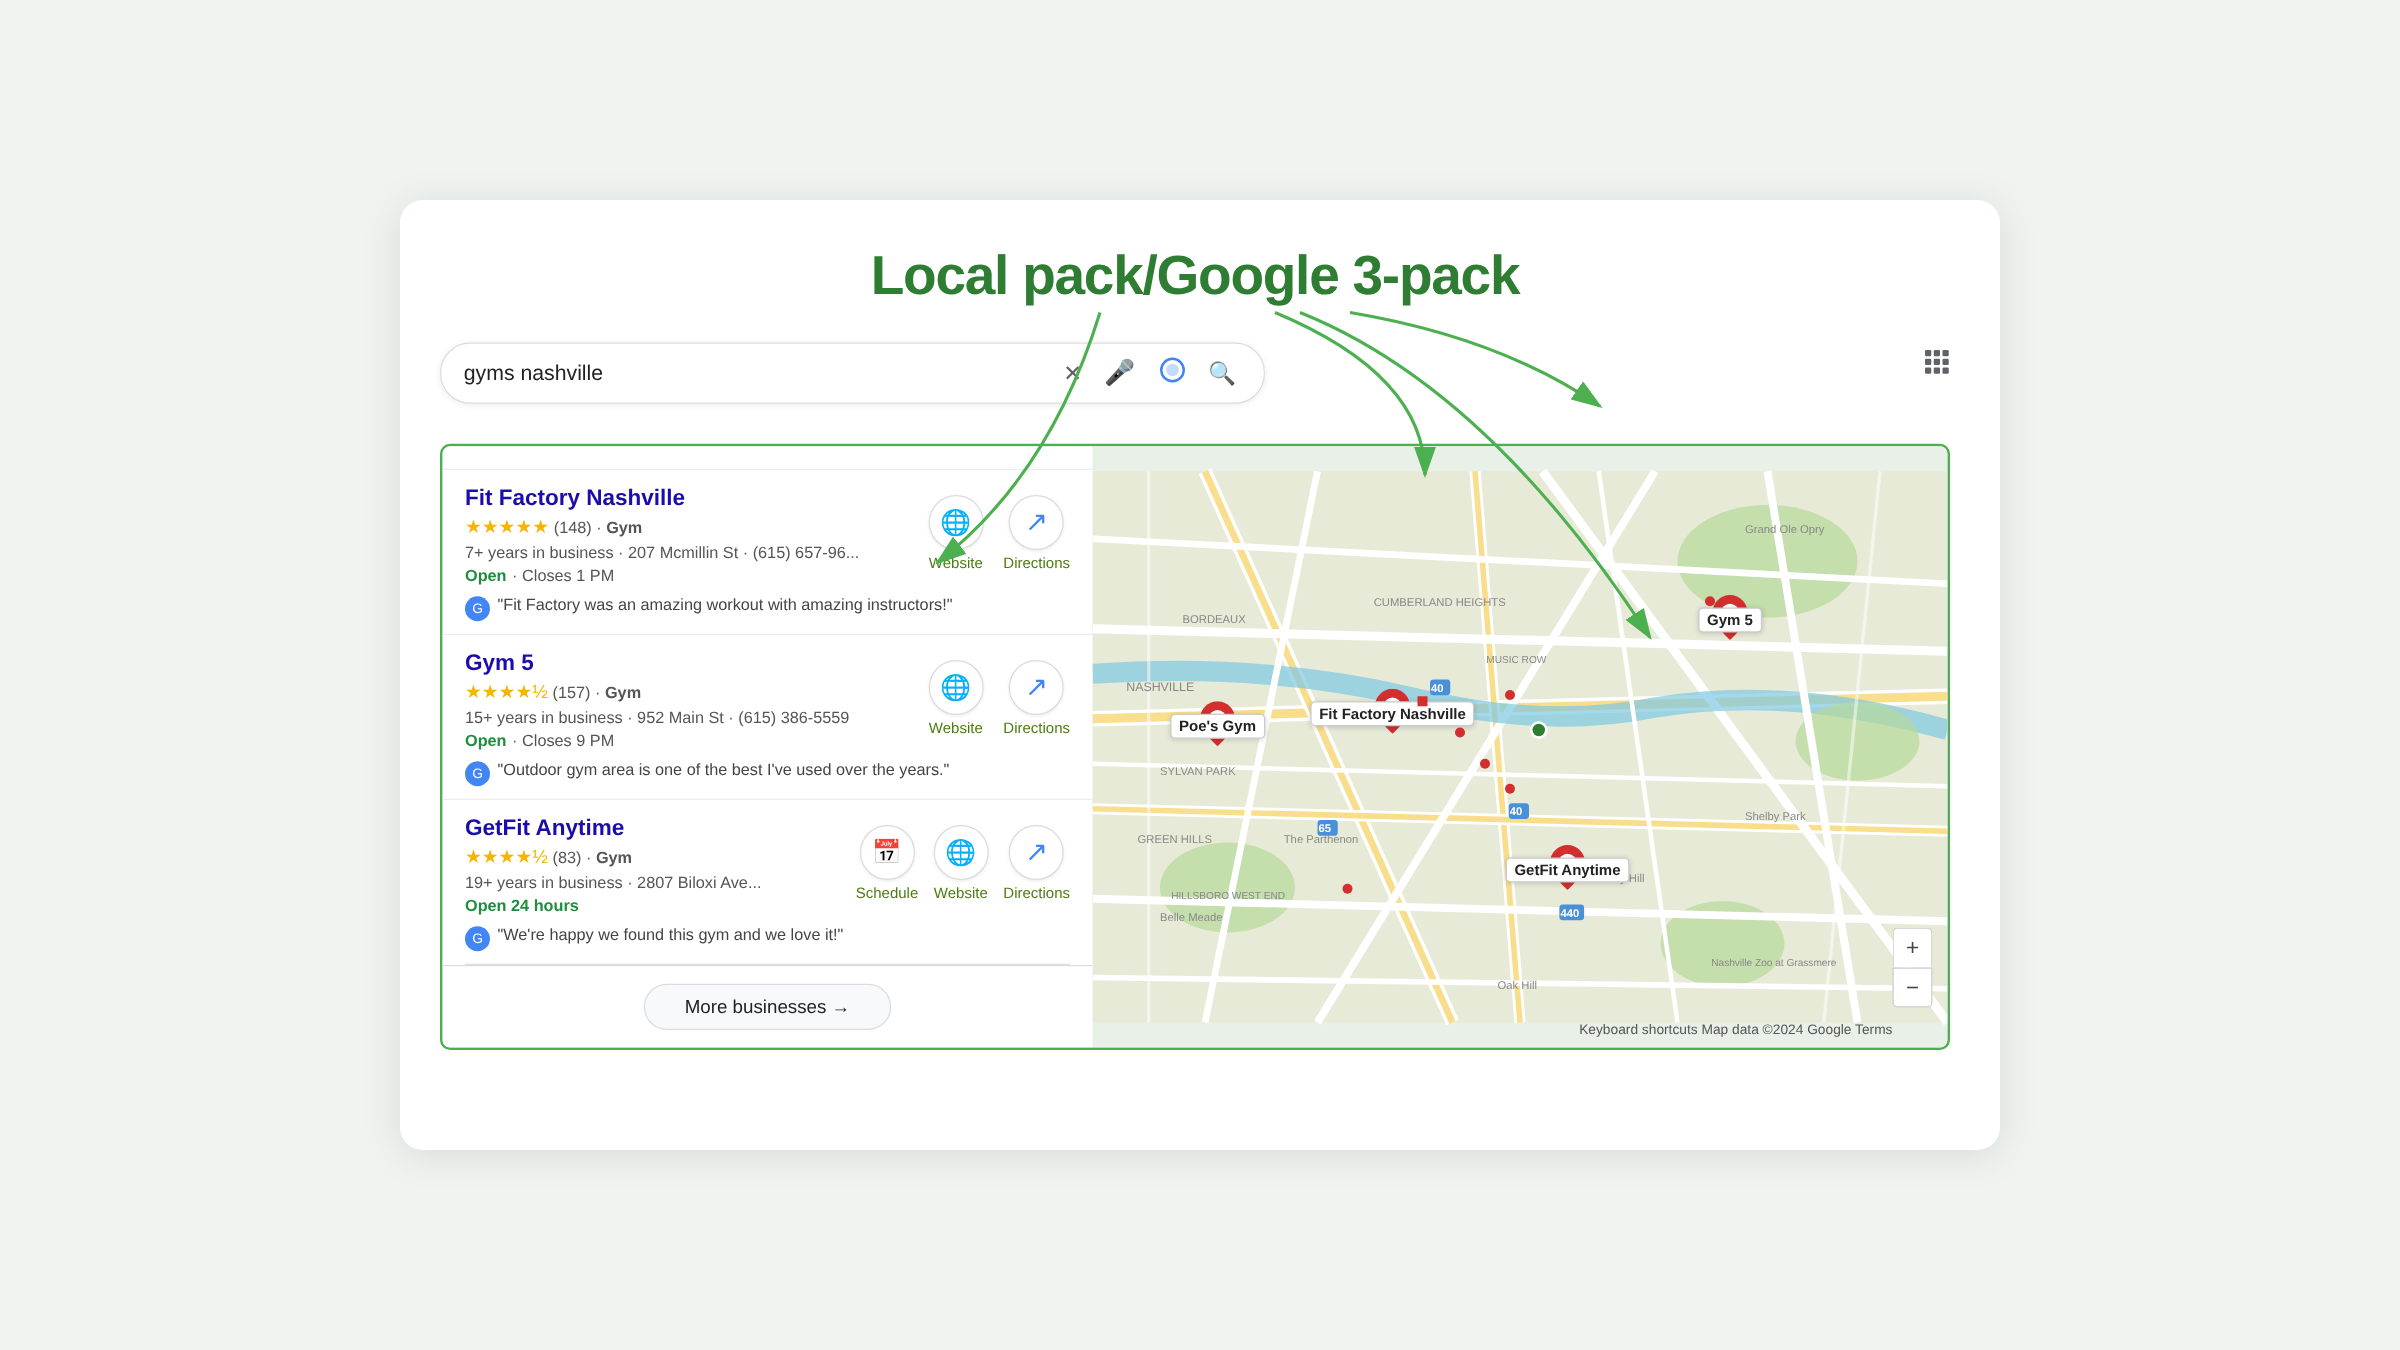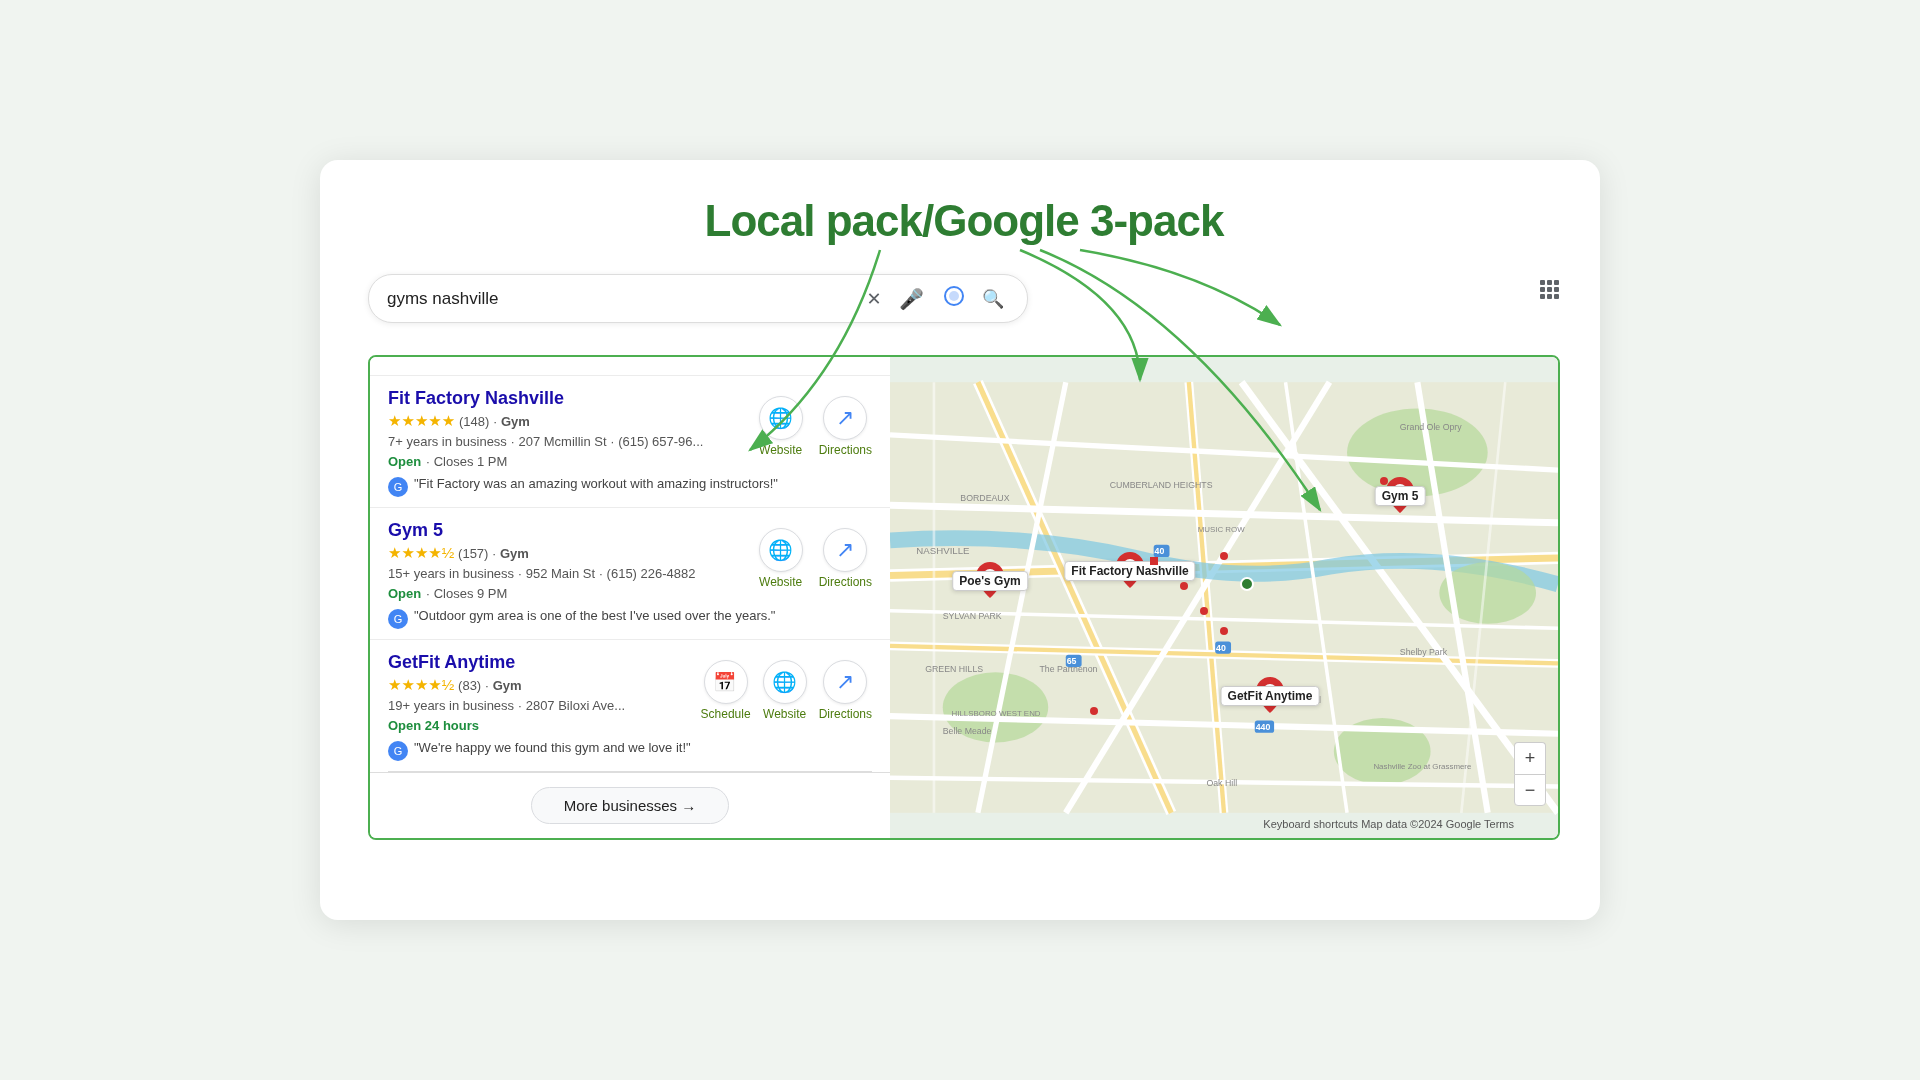--- a/index.html
+++ b/index.html
@@ -12,21 +12,21 @@
       align-items: center;
       justify-content: center;
       overflow: hidden;
     }
     .outer-card {
       background: #fff;
       border-radius: 18px;
       box-shadow: 0 4px 32px rgba(0,0,0,0.10);
       width: 1280px;
       min-height: 760px;
-      padding: 36px 40px 36px 48px;
+      padding: 36px 40px 36px 32px;
       position: relative;
     }
     .page-title {
       text-align: center;
       color: #2e7d32;
       font-size: 44px;
       font-weight: 800;
       margin-bottom: 28px;
       letter-spacing: -1px;
     }
@@ -320,21 +320,21 @@
       </div>
 
       <div class="business-item">
         <span class="business-name">Gym 5</span>
         <div class="business-meta">
           <span class="stars">★★★★</span><span style="color:#f4b400;font-size:15px;">½</span>
           <span class="star-count"> (157) · </span>
           <span class="star-type">Gym</span>
         </div>
         <div class="business-address">
-          <span>15+ years in business</span> · <span>952 Main St · (615) 226-4882</span>
+          <span>15+ years in business</span> · <span>952 Main St · (615) 386-5559</span>
         </div>
         <div>
           <span class="open-status">Open</span>
           <span class="open-status hours"> · <span>Closes 9 PM</span></span>
         </div>
         <div class="review-text">
           <span class="review-avatar">G</span>
           <span>"Outdoor gym area is one of the best I've used over the years."</span>
         </div>
         <div class="action-buttons">

